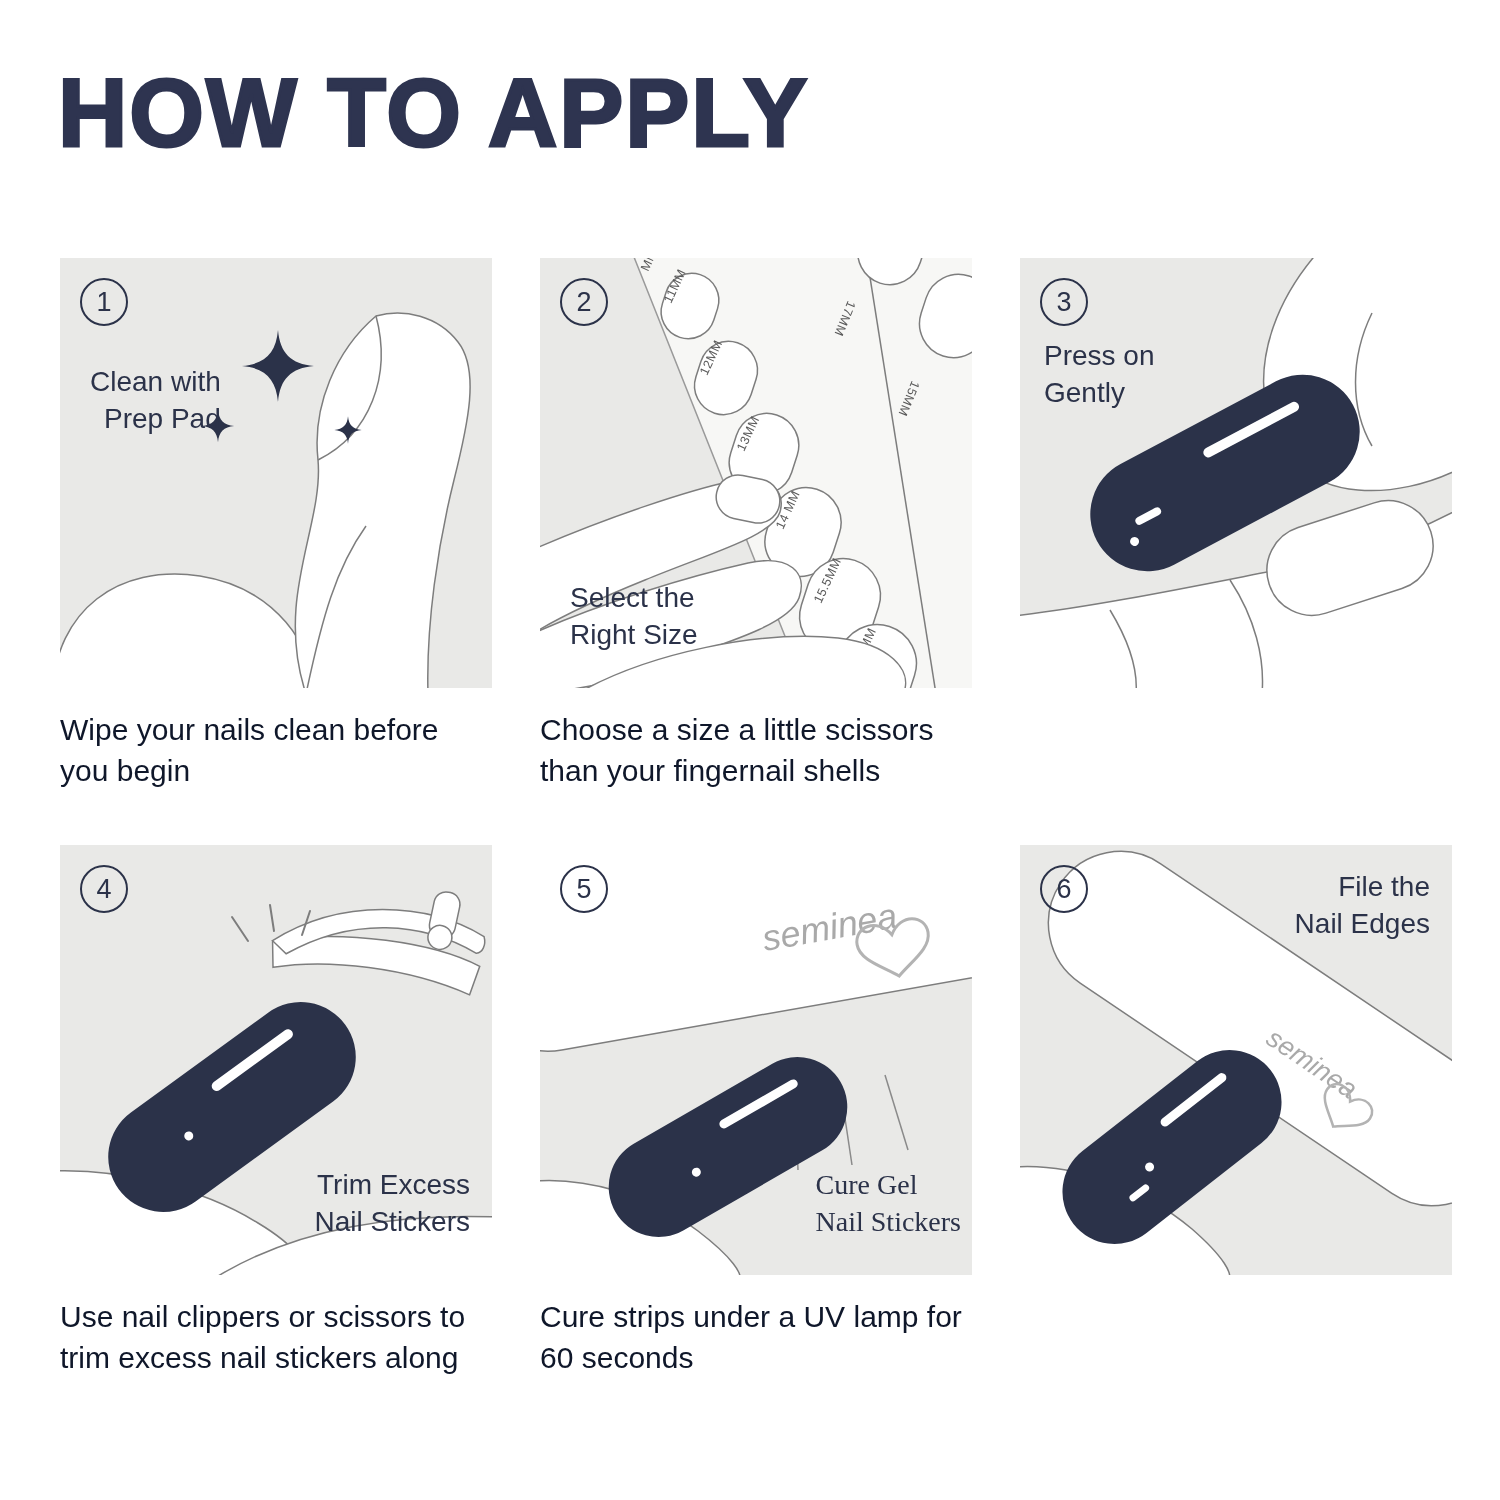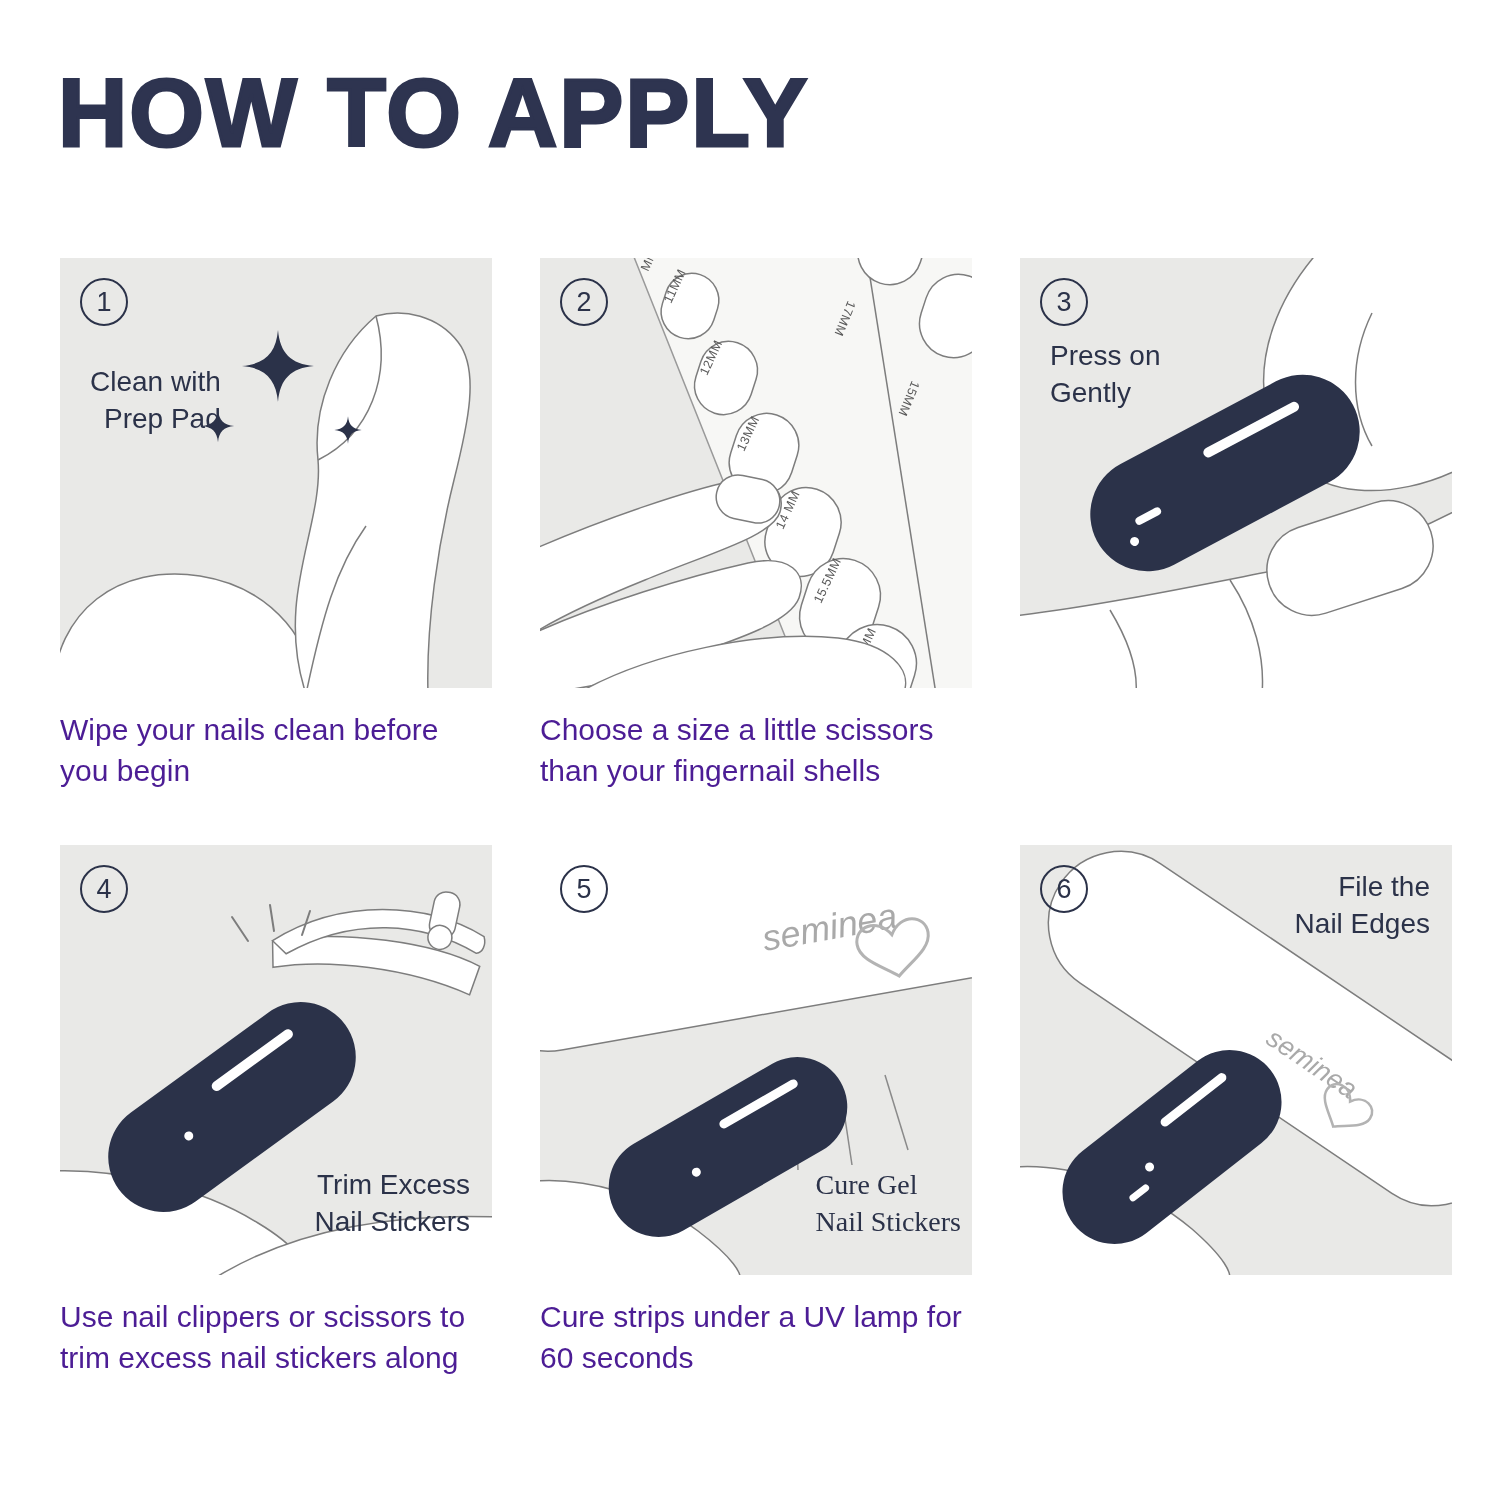--- a/index.html
+++ b/index.html
@@ -12,25 +12,25 @@
   .row2{top:845px;}
   .cell{width:432px;}
   .panel{position:relative;width:432px;height:430px;background:#e9e9e7;overflow:hidden;}
   .panel svg{position:absolute;inset:0;}
   .badge{position:absolute;left:20px;top:20px;width:44px;height:44px;border:2.5px solid #2b3249;
          border-radius:50%;display:flex;align-items:center;justify-content:center;
          font-size:27px;color:#2b3249;z-index:3;background:transparent;}
   .plabel{position:absolute;z-index:3;font-size:28px;line-height:1.32;color:#2b3249;white-space:pre-line;}
   .lbl-1{left:30px;top:106px;text-align:right;}
   .lbl-2{left:30px;bottom:34px;}
-  .lbl-3{left:30px;top:80px;}
+  .lbl-3{left:24px;top:80px;}
   .lbl-4{right:22px;bottom:34px;text-align:right;}
   .lbl-5{right:11px;bottom:34px;font-family:Liberation Serif, serif;}
   .lbl-6{right:22px;top:24px;text-align:right;}
-  .caption{margin-top:22px;font-size:30px;line-height:1.35;color:#4c1d95;}
+  .caption{margin-top:22px;font-size:30px;line-height:1.35;color:#0f172a;}
   svg text{font-family:"Liberation Sans",sans-serif;}
   .size-txt{font-size:12.5px;fill:#5a5a5a;letter-spacing:0.5px;}
   .logo-txt{font-style:italic;fill:#a9a9a9;}
   .stroke{fill:#ffffff;stroke:#7d7d7d;stroke-width:1.5;}
   .lineonly{fill:none;stroke:#7d7d7d;stroke-width:1.5;}
 </style>
 </head>
 <body>
 
 <div class="page">
@@ -106,20 +106,22 @@
             <path class="stroke" d="M-8,376 C60,345 150,318 208,305 C250,296 268,315 259,340 C248,369 175,388 108,412 C60,429 20,434 -8,434 Z"></path>
             <path class="stroke" d="M40,434 C110,395 220,372 298,380 C350,386 372,412 364,434 Z"></path>
             <g transform="translate(208,241) rotate(12)">
                 <rect x="-32" y="-22" width="64" height="44" rx="22" class="stroke"></rect>
               </g>
           </g>
         </svg>
         <div class="badge">
             <span>2</span>
           </div>
+        <div class="plabel lbl-2">Select the
+Right Size</div>
       </div>
       <div class="caption">Choose a size a little scissors than your fingernail shells</div>
     </div>
 
     <div class="cell">
       <div class="panel">
         <svg viewBox="0 0 432 430" width="432" height="430">
           <path class="stroke" d="M298,-6 C258,40 236,96 246,150 C254,196 288,228 338,232 C372,235 408,226 437,212 L437,-6 Z"></path>
           <path class="lineonly" d="M352,55 C330,100 330,150 352,188"></path>
           <path class="stroke" d="M-6,436 L437,436 L437,252 C370,287 318,300 268,310 C180,327 80,348 -6,358 Z"></path>

